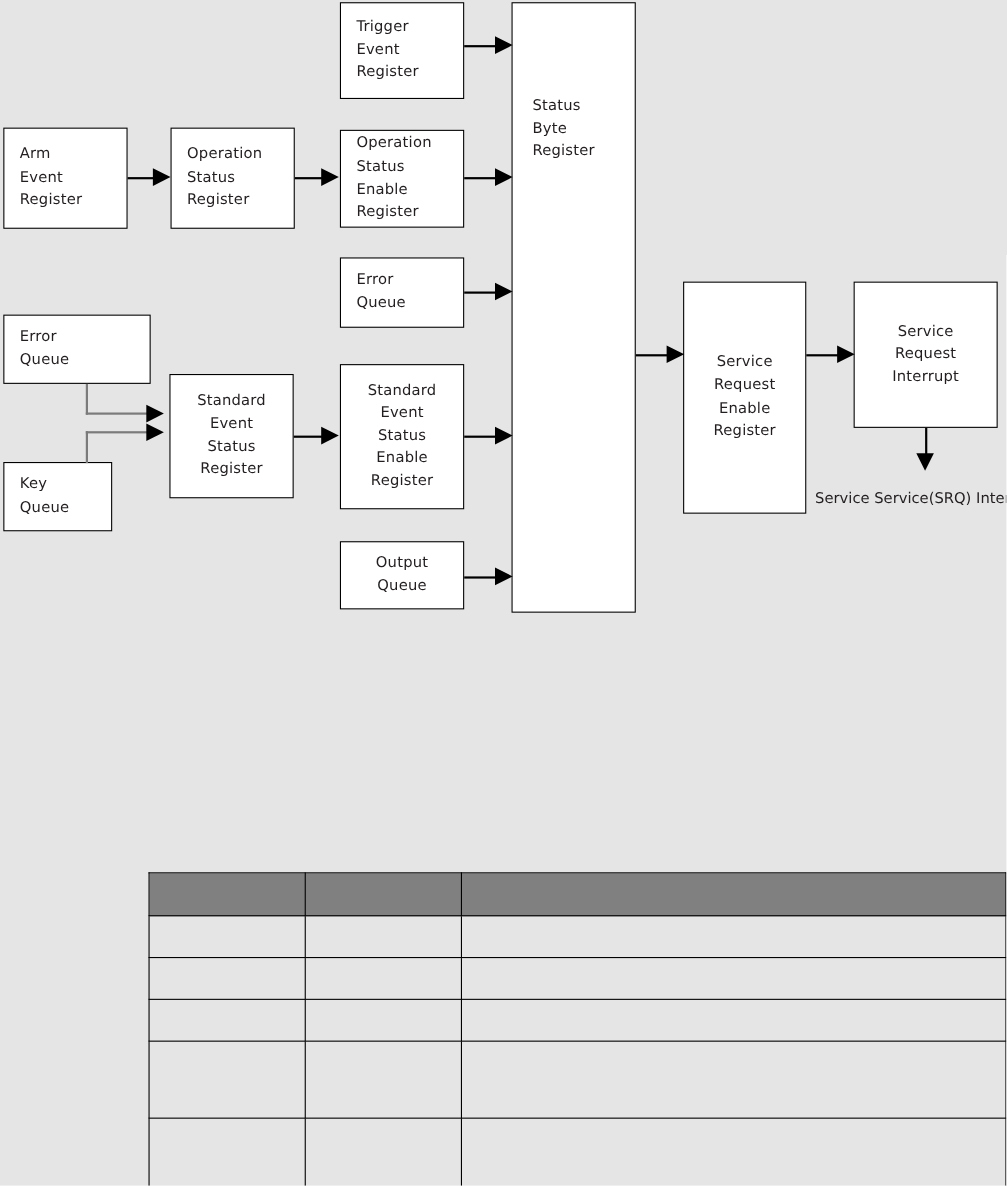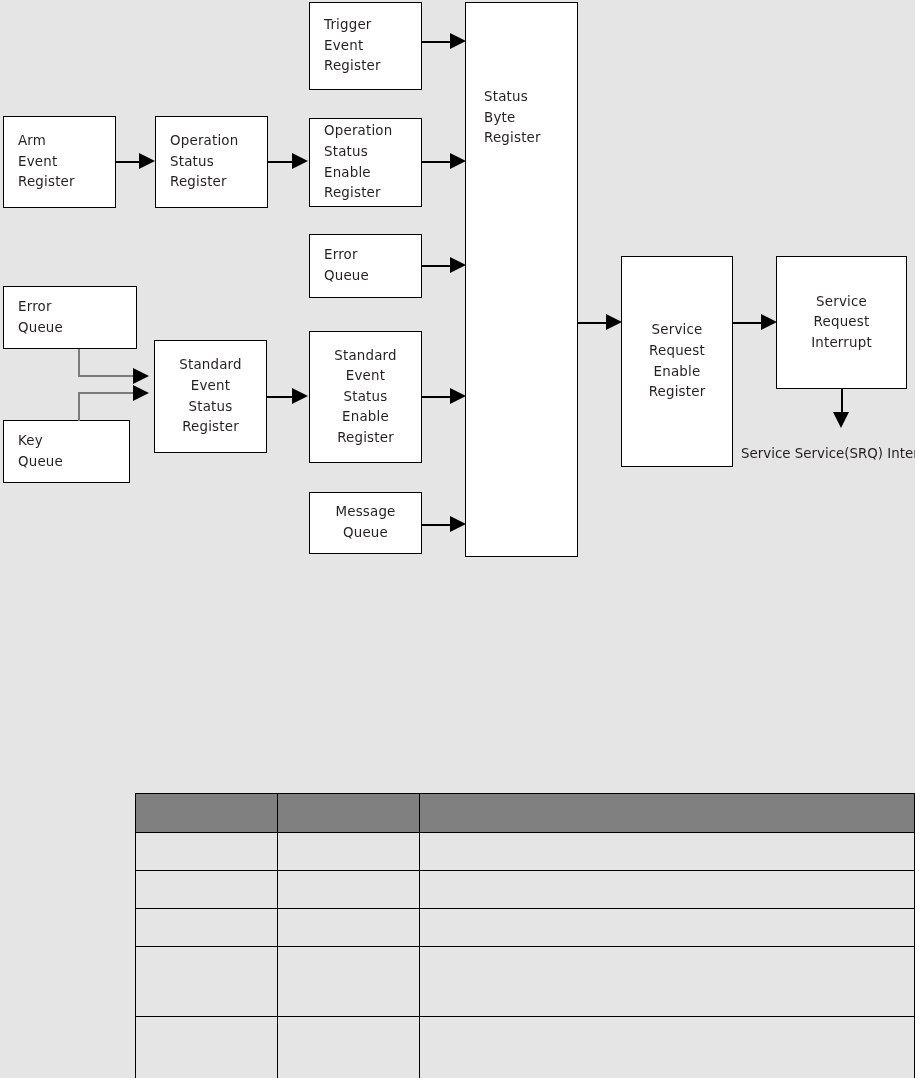--- a/index.html
+++ b/index.html
@@ -138,42 +138,42 @@
     <div class="dbox left" style="left:309px; top:234px; width:113px; height:64px;">
       <span class="ln">Error</span>
       <span class="ln">Queue</span>
     </div>
 
     <div class="dbox left" style="left:3px; top:286px; width:134px; height:63px;">
       <span class="ln">Error</span>
       <span class="ln">Queue</span>
     </div>
 
-    <div class="dbox left" style="left:3px; top:420px; width:127px; height:63px;">
+    <div class="dbox left" style="left:3px; top:420px; width:99px; height:63px;">
       <span class="ln">Key</span>
       <span class="ln">Queue</span>
     </div>
 
     <div class="dbox center" style="left:154px; top:340px; width:113px; height:113px;">
       <span class="ln">Standard</span>
       <span class="ln">Event</span>
       <span class="ln">Status</span>
       <span class="ln">Register</span>
     </div>
 
     <div class="dbox center" style="left:309px; top:331px; width:113px; height:132px;">
       <span class="ln">Standard</span>
       <span class="ln">Event</span>
       <span class="ln">Status</span>
       <span class="ln">Enable</span>
       <span class="ln">Register</span>
     </div>
 
     <div class="dbox center" style="left:309px; top:492px; width:113px; height:62px;">
-      <span class="ln">Message</span>
+      <span class="ln">Output</span>
       <span class="ln">Queue</span>
     </div>
 
     <div class="dbox topleft" style="left:465px; top:2px; width:113px; height:555px;">
       <span class="ln">Status</span>
       <span class="ln">Byte</span>
       <span class="ln">Register</span>
     </div>
 
     <div class="dbox center" style="left:621px; top:256px; width:112px; height:211px;">

